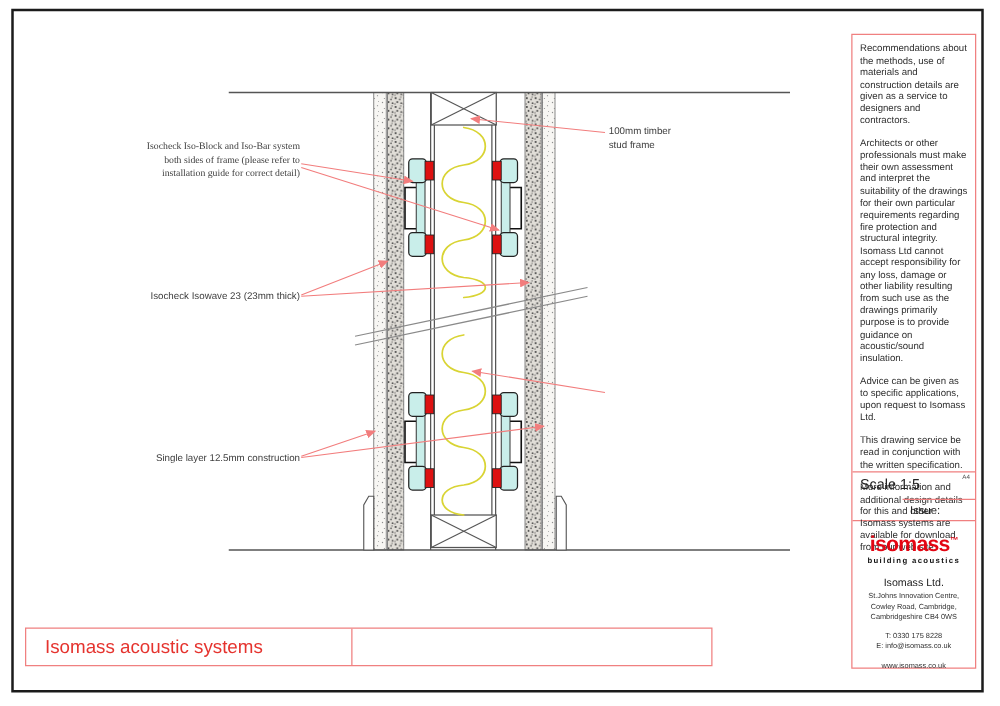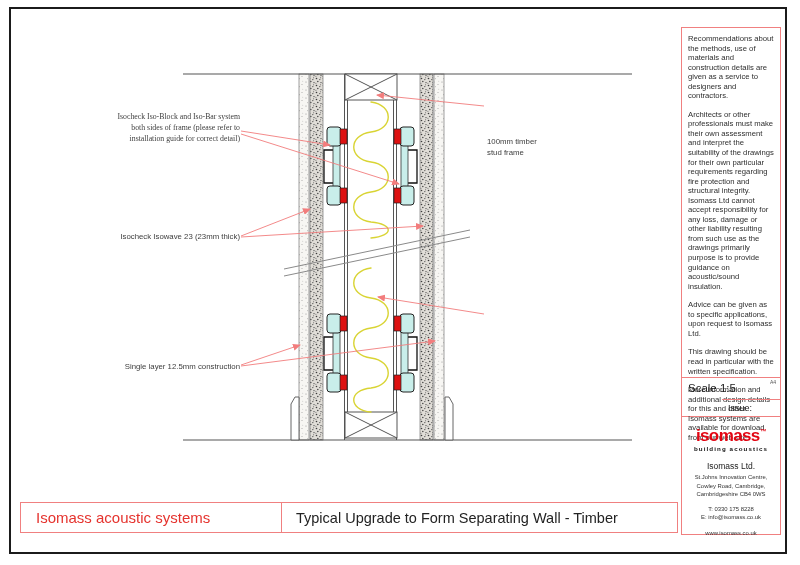--- a/index.html
+++ b/index.html
@@ -21,21 +21,21 @@
   #sb-issue .issue-txt{position:absolute;left:6px;top:3px;font-size:9px;color:#222;}
   #sb-logo{border-top:1px solid #f08080;box-sizing:border-box;text-align:center;padding-top:10px;}
   .brand{color:#e30613;font-weight:800;font-size:17px;letter-spacing:-0.6px;line-height:1;}
   .brand sup{font-size:7px;}
   .tagline{color:#111;font-weight:700;font-size:6.2px;letter-spacing:1.1px;margin-top:1px;}
   .coname{font-size:8.5px;color:#222;margin-top:9px;}
   .addr{font-size:5.9px;color:#333;line-height:1.45;margin-top:2px;}
   .contact{font-size:5.9px;color:#333;line-height:1.45;margin-top:6px;}
   .web{font-size:5.9px;color:#333;margin-top:8px;}
   
-  #titlebar{left:20px;top:502px;width:658px;height:31px;border:1px solid #f08080;box-sizing:border-box;display:flex;background:#fff;}
+  #titlebar{left:20px;top:502px;width:550px;height:31px;border:1px solid #f08080;box-sizing:border-box;display:flex;background:#fff;}
   #tb-left{width:261px;border-right:1px solid #f08080;box-sizing:border-box;display:flex;align-items:center;padding-left:15px;
            color:#e5332e;font-size:15px;}
   #tb-right{flex:1;display:flex;align-items:center;padding-left:14px;color:#232323;font-size:14.5px;}
 </style>
 </head>
 <body>
 
 <div id="page">
 
   <div class="abs" id="page-border"></div>
@@ -128,29 +128,29 @@
       <path d="M484,106 L377,95" marker-end="url(#arr)"></path>
       <path d="M484,314 L378,297" marker-end="url(#arr)"></path>
     </g>
   </svg>
 
   <div class="abs dlabel r" style="left:98px;top:112px;width:142px;font-family:Liberation Serif, serif;">Isocheck Iso-Block and Iso-Bar system
 both sides of frame (please refer to
 installation guide for correct detail)</div>
   <div class="abs dlabel r" style="left:98px;top:232px;width:142px;">Isocheck Isowave 23 (23mm thick)</div>
   <div class="abs dlabel r" style="left:98px;top:362px;width:142px;">Single layer 12.5mm  construction</div>
-  <div class="abs dlabel" style="left:487px;top:100px;width:120px;margin-top:37px;">100mm timber
+  <div class="abs dlabel" style="left:487px;top:100px;width:120px;">100mm timber
 stud frame</div>
 
   <div class="abs" id="sidebar">
     <div id="sb-text">
       <p>Recommendations about the methods, use of materials and construction details are given as a service to designers and contractors.</p>
       <p>Architects or other professionals must make their own assessment and interpret the suitability of the drawings for their own particular requirements regarding fire protection and structural integrity. Isomass Ltd cannot accept responsibility for any loss, damage or other liability resulting from such use as the drawings primarily purpose is to provide guidance on acoustic/sound insulation.</p>
       <p>Advice can be given as to specific applications, upon request to Isomass Ltd.</p>
-      <p>This drawing should be read in particular with the written specification.</p>
+      <p>This drawing service be read in conjunction with the written specification.</p>
       <p>More information and additional design details for this and other Isomass systems are available for download from our web site.</p>
     </div>
     <div id="sb-scale">
       <span class="paper">A4</span>
       <span class="scale-txt">Scale  1:5</span>
     </div>
     <div id="sb-issue">
       <span class="issue-txt">Issue:</span>
     </div>
     <div id="sb-logo">
@@ -165,16 +165,15 @@
       <div class="contact">
         <div>T: 0330 175 8228</div>
         <div>E: info@isomass.co.uk</div>
       </div>
       <div class="web">www.isomass.co.uk</div>
     </div>
   </div>
 
   <div class="abs" id="titlebar">
     <div id="tb-left">Isomass acoustic systems</div>
-    <div id="tb-right">Typical Upgrade to Form Separating Wall - Timber</div>
   </div>
 
 </div>
 
 </body></html>

